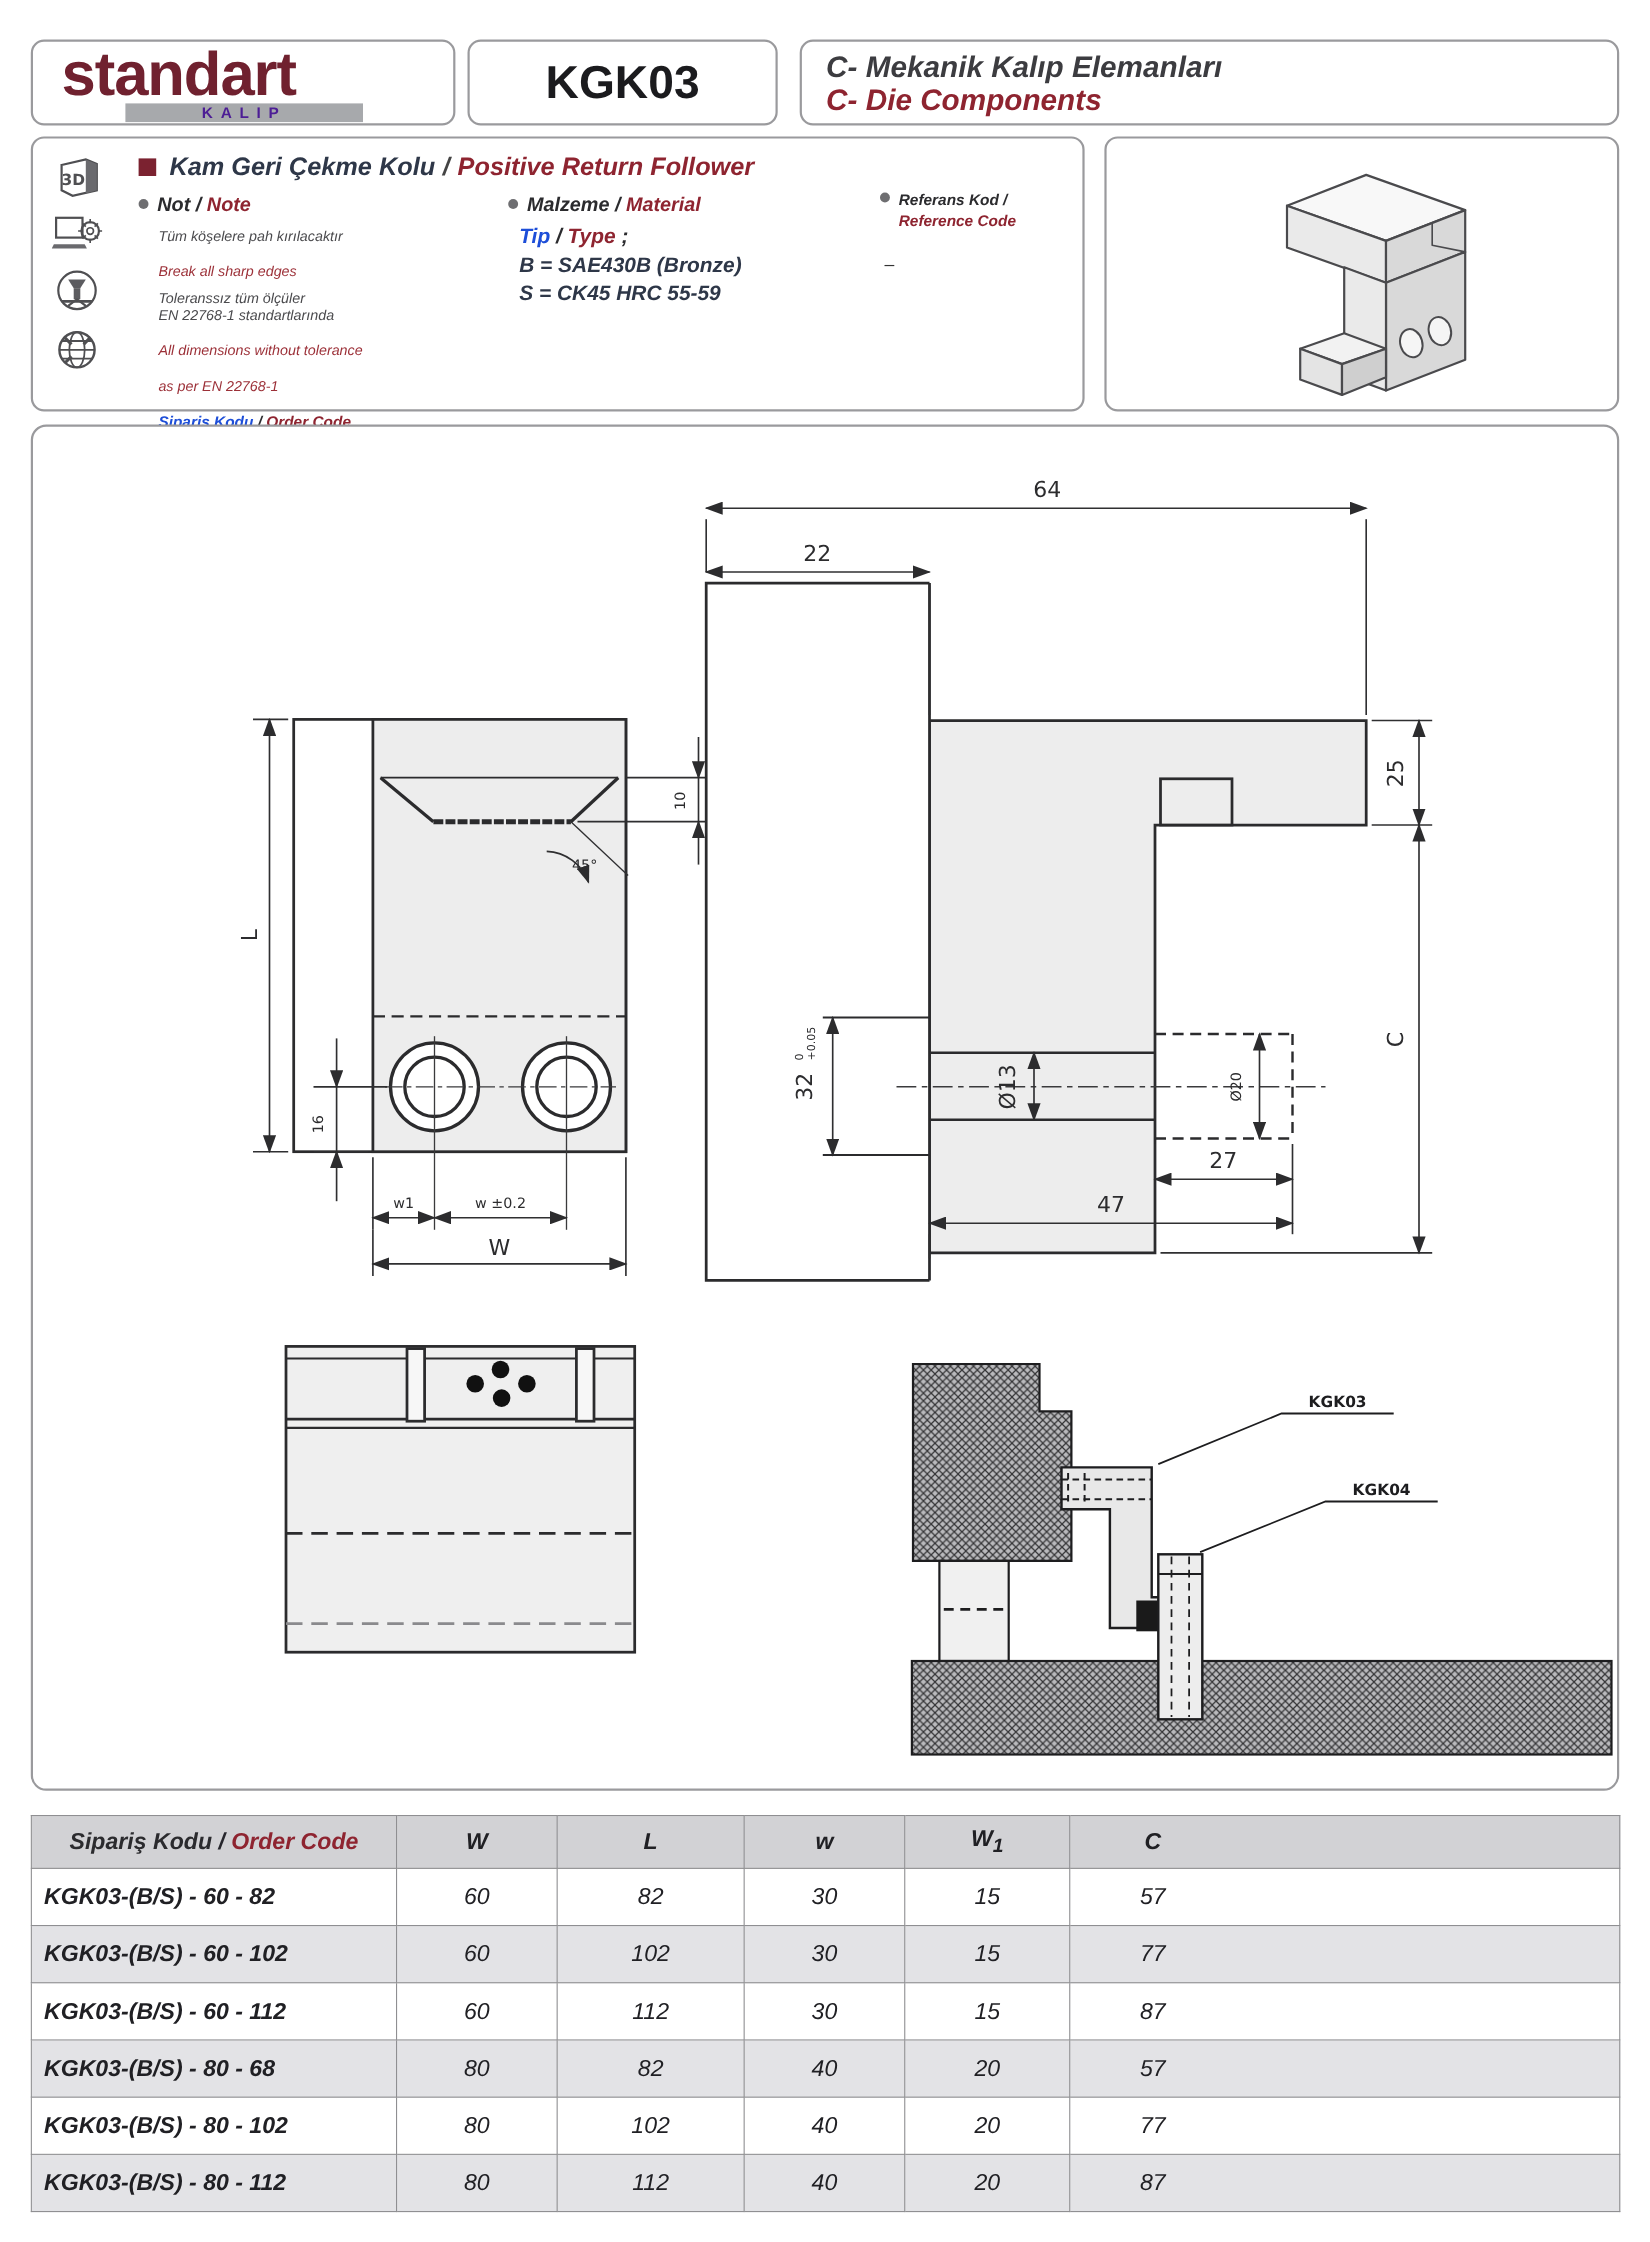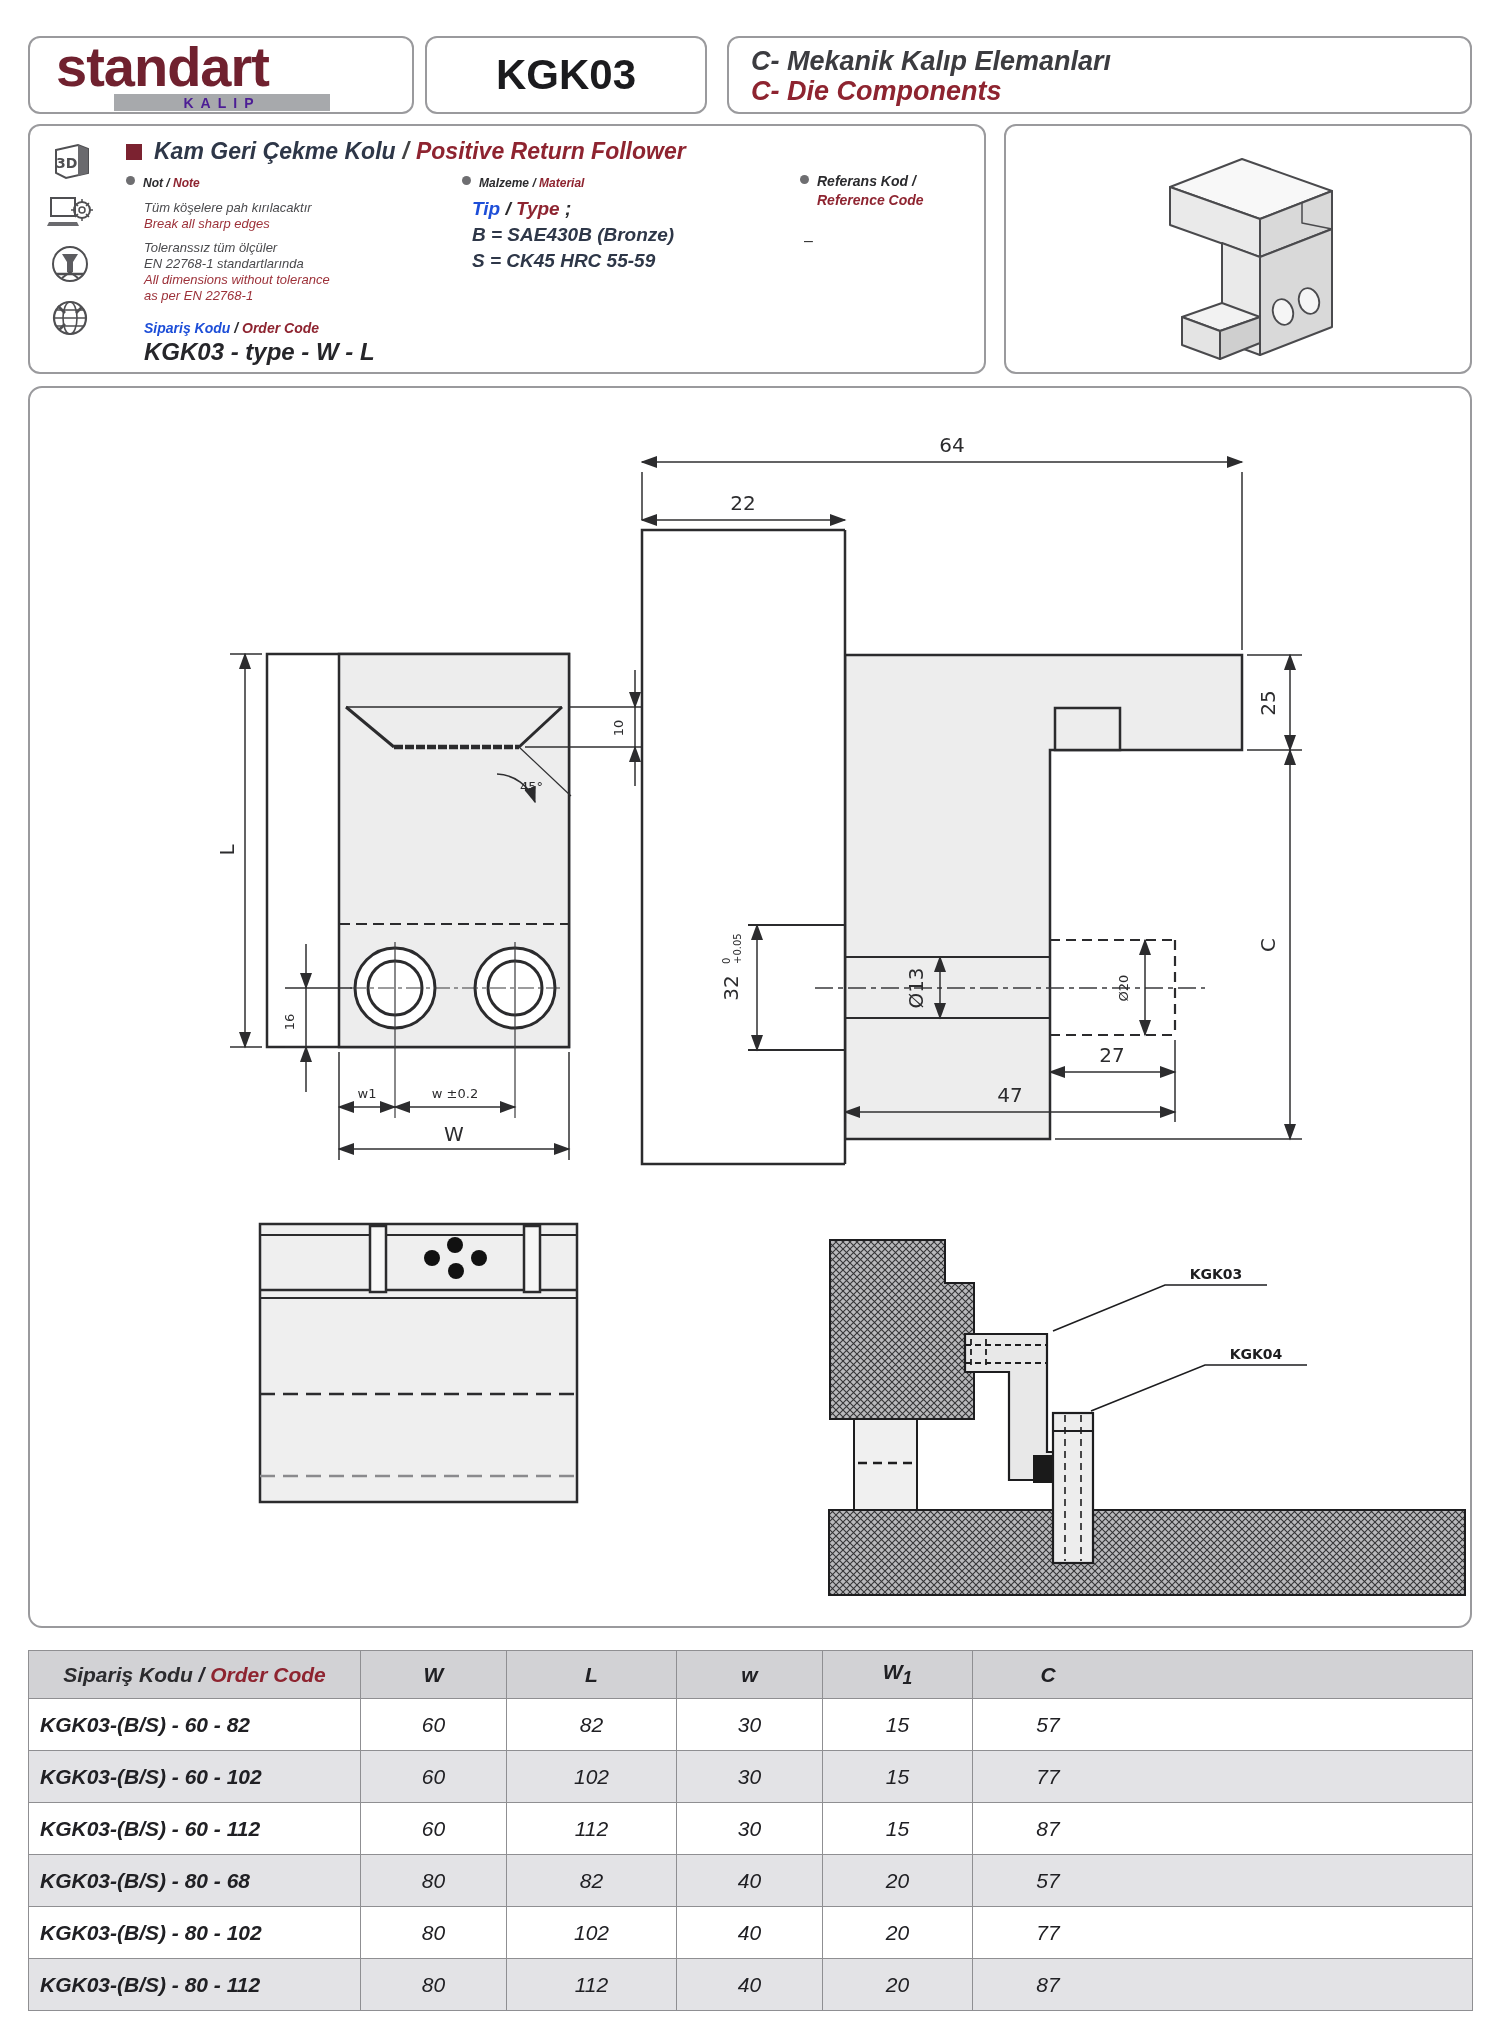--- a/index.html
+++ b/index.html
@@ -19,27 +19,27 @@
   
   .info-box{left:28px;top:124px;width:958px;height:250px;}
   .iso-box{left:1004px;top:124px;width:468px;height:250px;display:flex;align-items:center;justify-content:center;}
   .icon-col{position:absolute;left:12px;top:14px;width:56px;display:flex;flex-direction:column;gap:14px;align-items:center;}
   .title-row{position:absolute;left:96px;top:12px;display:flex;align-items:center;}
   .title-sq{width:16px;height:16px;background:#7b2230;margin-right:12px;}
   .title-tr{font-size:23px;font-weight:bold;font-style:italic;color:#2e3748;}
   .title-sep{font-size:23px;font-weight:bold;font-style:italic;color:#444;margin:0 7px;}
   .title-en{font-size:23px;font-weight:bold;font-style:italic;color:#8e2430;}
   .bullet{display:inline-block;width:9px;height:9px;border-radius:50%;background:#6e6e71;margin-right:8px;vertical-align:2px;}
-  .sect-label{font-size:12px;font-weight:bold;font-style:italic;}
+  .sect-label{font-size:18px;font-weight:bold;font-style:italic;}
   .lab-dark{color:#2b2b2e;} .lab-red{color:#8e2430;} .lab-blue{color:#1d4ed8;}
   .col-not{position:absolute;left:96px;top:50px;}
   .col-mat{position:absolute;left:432px;top:50px;}
   .col-ref{position:absolute;left:770px;top:46px;}
   .note-line{font-size:13px;font-style:italic;line-height:16px;}
-  .nt{color:#4a4a4d;} .ne{color:#9c3038;}
+  .nt{color:#4a4a4d;} .ne{color:#9c3038;margin-top:16px;}
   .note-gap{height:8px;}
   .order-label{margin-top:16px;font-size:14px;font-weight:bold;font-style:italic;}
   .order-value{font-size:24px;font-weight:bold;font-style:italic;color:#26262a;margin-top:2px;}
   .mat-line{font-size:19px;font-weight:bold;font-style:italic;color:#2e3748;line-height:26px;}
   .ref-line{font-size:14px;font-weight:bold;font-style:italic;line-height:19px;}
   .ref-val{margin-top:22px;margin-left:4px;font-size:16px;color:#333;}
   
   .draw-panel{left:28px;top:386px;width:1444px;height:1242px;border-radius:14px;}
   .dsvg{position:absolute;}
   text{font-family:"DejaVu Sans",sans-serif;}

